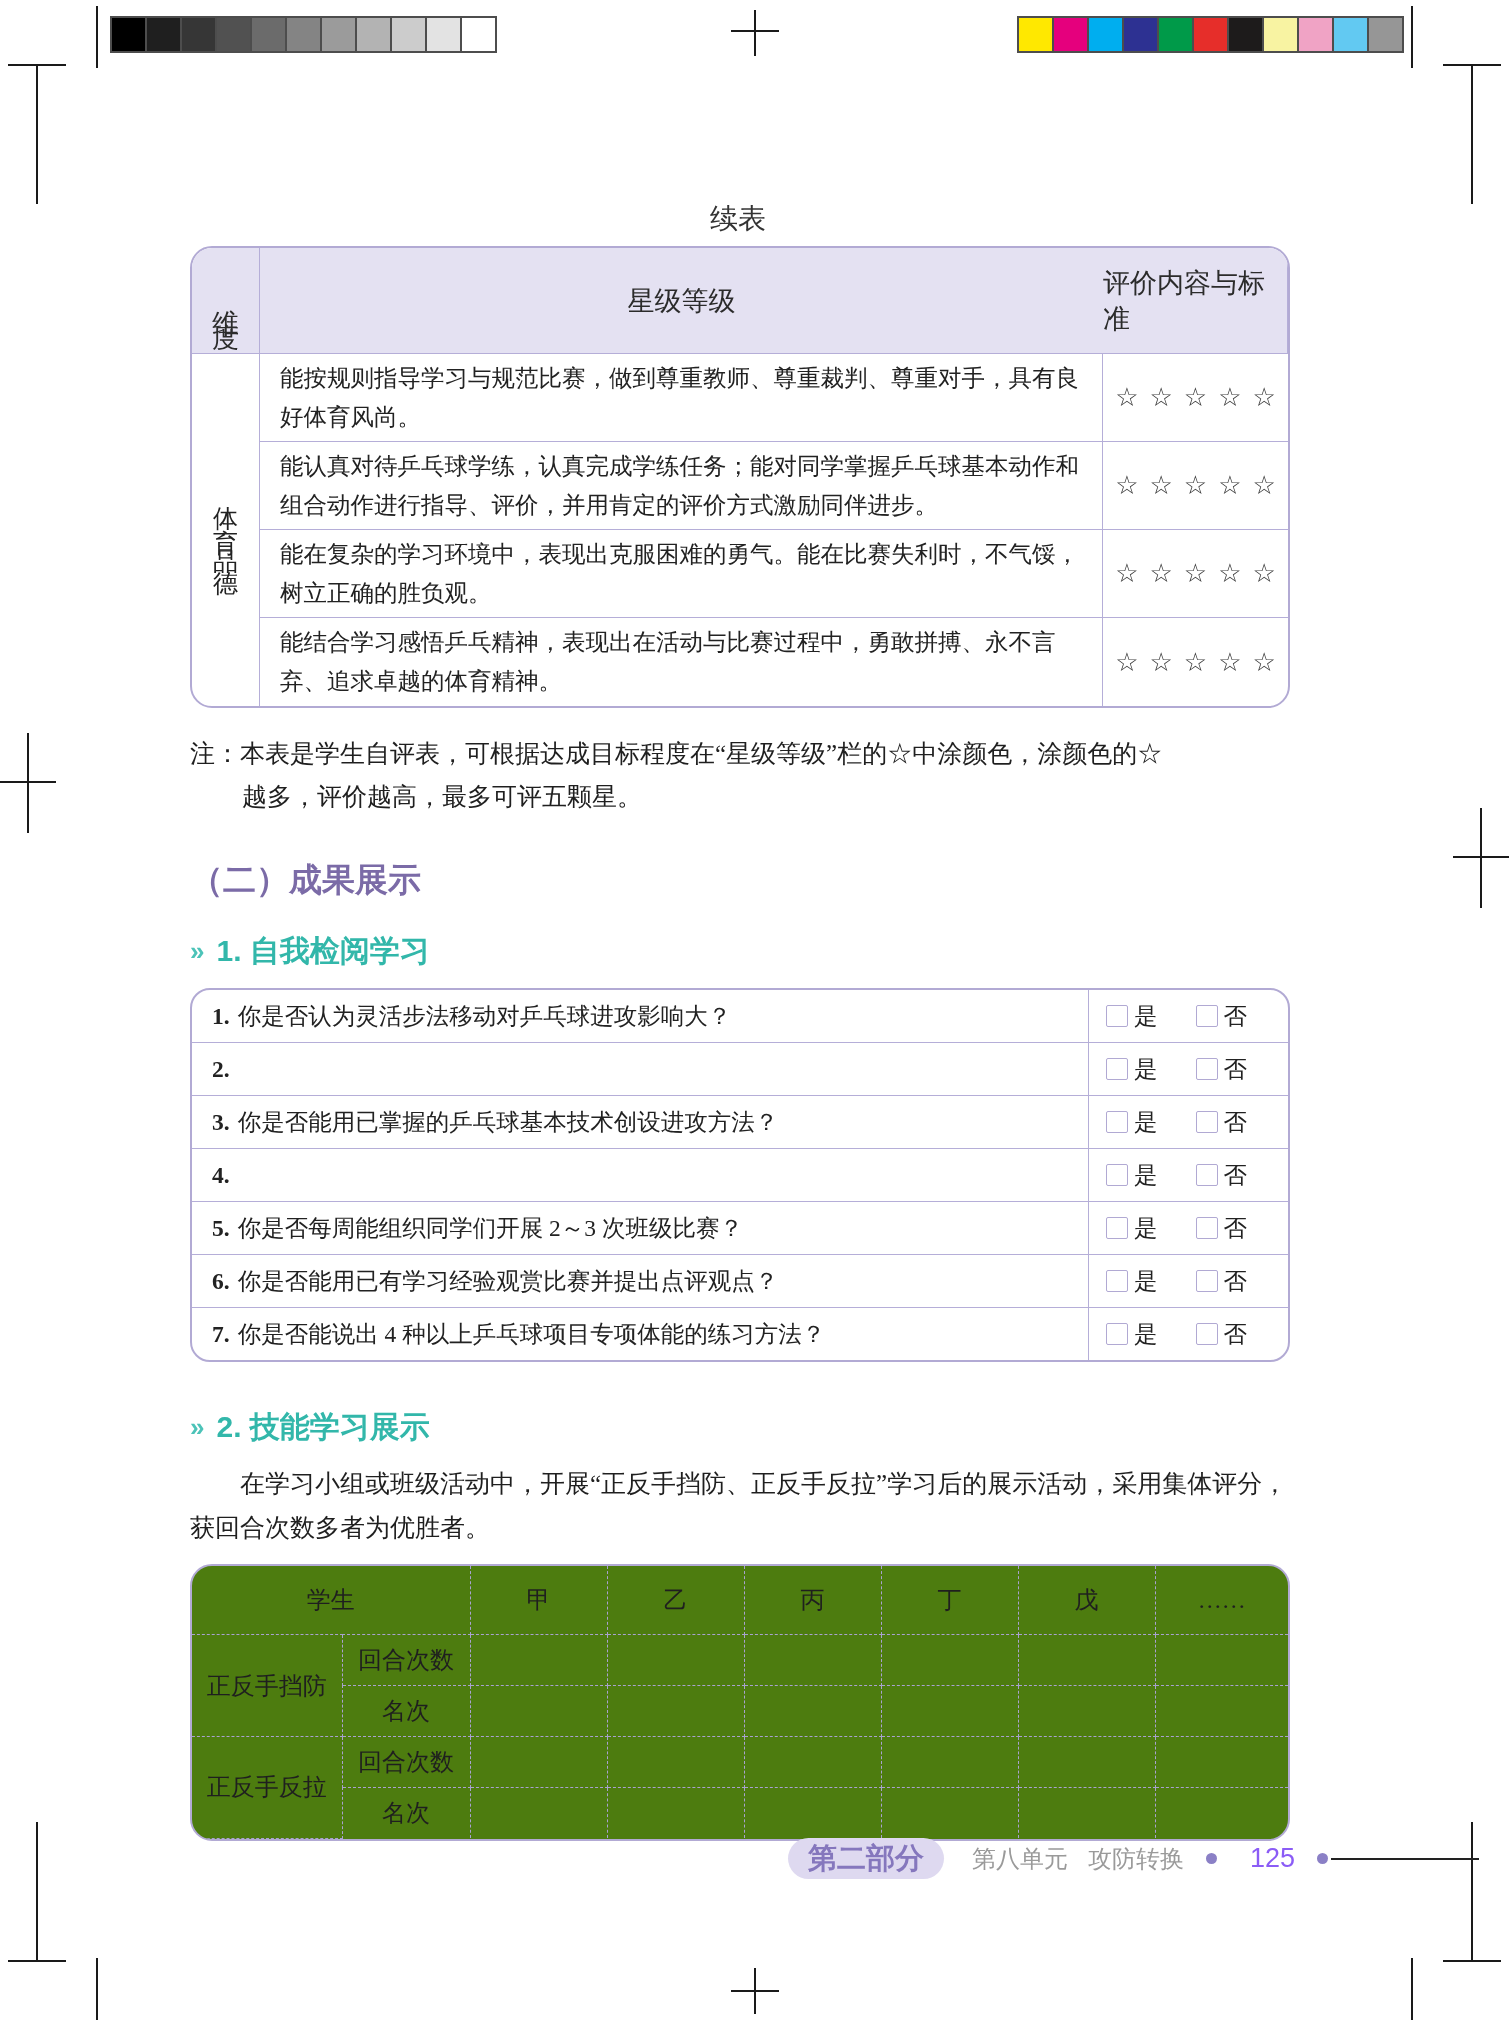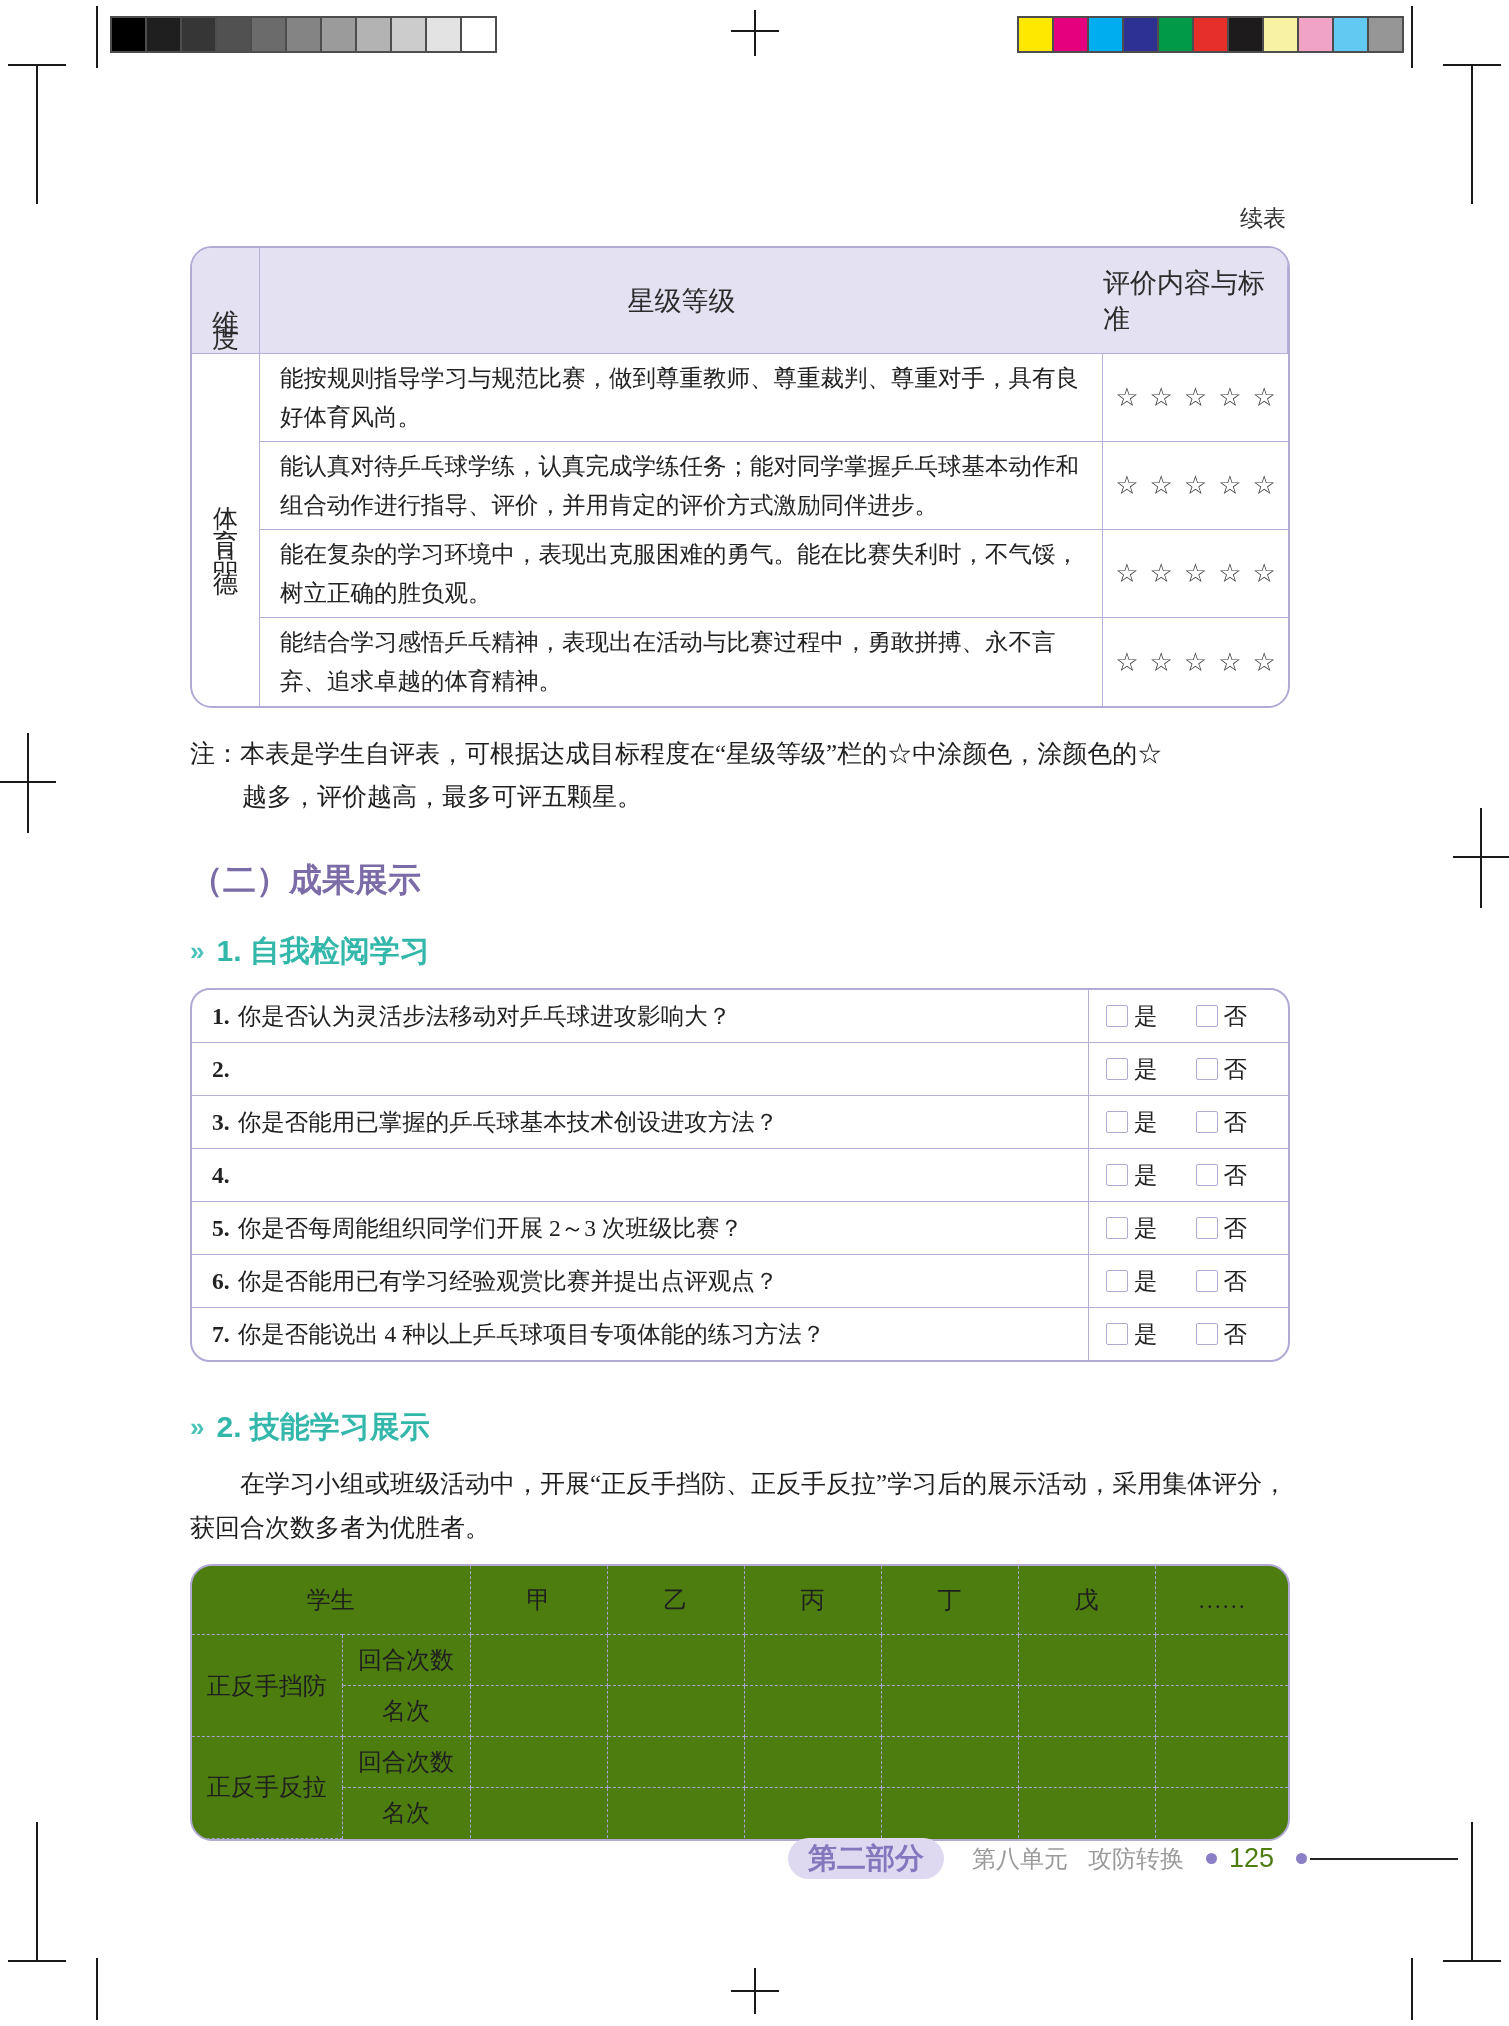--- a/index.html
+++ b/index.html
@@ -5,21 +5,21 @@
   html,body{margin:0;padding:0;background:#fff;}
   .page{position:relative;width:1509px;height:2026px;background:#fff;overflow:hidden;
         font-family:"Liberation Serif", serif;color:#222;}
   
   .mark{position:absolute;background:#1a1a1a;}
   .bar{position:absolute;top:16px;display:flex;}
   .bar .sq{width:33px;height:33px;border:2px solid #4d4d4d;margin-left:-2px;}
   .bar .sq:first-child{margin-left:0;}
   
   .content{position:absolute;left:190px;top:206px;width:1100px;}
-  .continued{text-align:right;font-size:23px;color:#333;line-height:26px;margin:0 4px 14px 0;}
+  .continued{text-align:center;font-size:28px;color:#333;line-height:26px;margin:0 4px 14px 0;}
   
   .tbl1{display:grid;grid-template-columns:68px 1fr 185px;grid-template-rows:106px 88px 88px 88px 88px;
         border:2.5px solid #b2aad4;border-radius:22px;overflow:hidden;background:#fff;}
   .tbl1 .hd{background:#e4e1f2;display:flex;align-items:center;justify-content:center;
         font-family:"Liberation Sans", sans-serif;font-size:27px;font-weight:500;color:#2b2b2b;
         border-bottom:1.5px solid #b5aed8;}
   .b-r{border-right:1.5px solid #b5aed8;}
   .b-b{border-bottom:1.5px solid #b5aed8;}
   .vtext{writing-mode:vertical-rl;text-orientation:upright;}
   .dim-cell{grid-row:2/6;display:flex;align-items:center;justify-content:center;
@@ -59,21 +59,21 @@
   .tbl3 td.edge-r{border-right:none;}
   .tbl3 td.body-cell{height:48px;}
   
   .footer{position:absolute;left:788px;top:1838px;display:flex;align-items:center;
         font-family:"Liberation Sans", sans-serif;}
   .pill{background:#ded9f0;color:#8577bd;font-weight:bold;font-size:29px;line-height:25px;
         padding:8px 20px;border-radius:21px;}
   .f-unit{color:#9a9a9a;font-size:24px;margin-left:28px;}
   .f-chap{color:#9a9a9a;font-size:24px;margin-left:20px;}
   .dot{width:11px;height:11px;border-radius:50%;background:#8b80c6;margin-left:22px;}
-  .f-num{color:#4d7c0f;font-size:27px;margin-left:12px;}
+  .f-num{color:#8b5cf6;font-size:27px;margin-left:33px;}
   .f-line{width:148px;height:2px;background:#222;margin-left:3px;}
 </style>
 </head>
 <body>
 
 <div class="page">
 
   <div class="mark" style="left:96px;top:6px;width:2px;height:62px;"></div>
   <div class="mark" style="left:8px;top:64px;width:58px;height:2px;"></div>
   <div class="mark" style="left:36px;top:64px;width:2px;height:140px;"></div>

